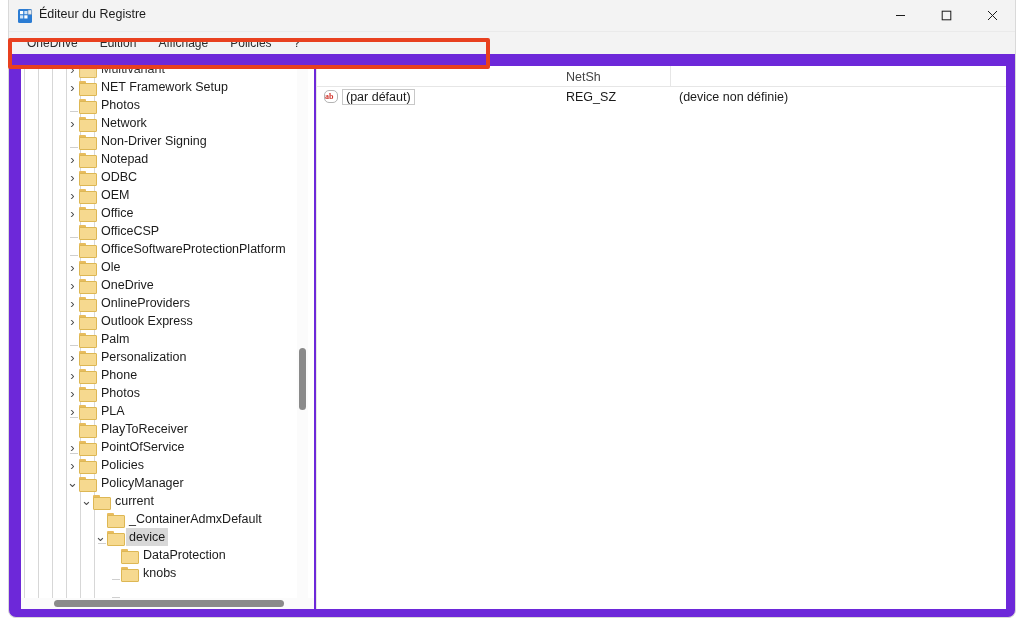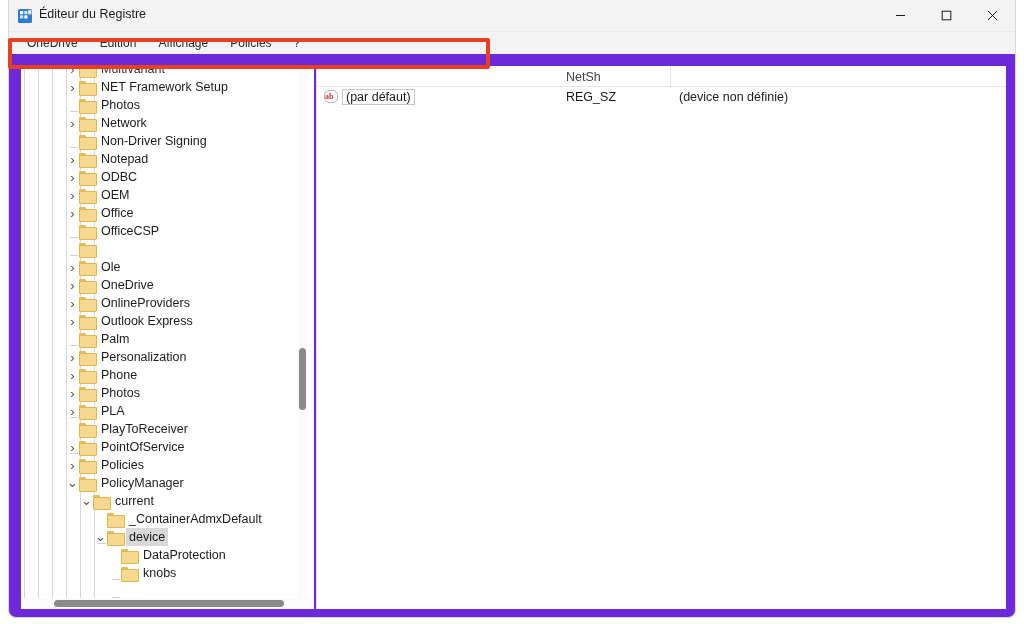--- a/index.html
+++ b/index.html
@@ -360,20 +360,21 @@
             <span class="tlabel">Office</span>
           </div>
           <div class="tnode" style="padding-left: 45px;">
             <span class="tchev"></span>
             <span class="tfolder"></span>
             <span class="tlabel">OfficeCSP</span>
           </div>
           <div class="tnode" style="padding-left: 45px;">
             <span class="tchev"></span>
             <span class="tfolder"></span>
+            <span class="tlabel">OfficeSoftwareProtectionPlatform</span>
           </div>
           <div class="tnode" style="padding-left: 45px;">
             <span class="tchev" style="font-size: 13px;">›</span>
             <span class="tfolder"></span>
             <span class="tlabel">Ole</span>
           </div>
           <div class="tnode" style="padding-left: 45px;">
             <span class="tchev" style="font-size: 13px;">›</span>
             <span class="tfolder"></span>
             <span class="tlabel">OneDrive</span>

